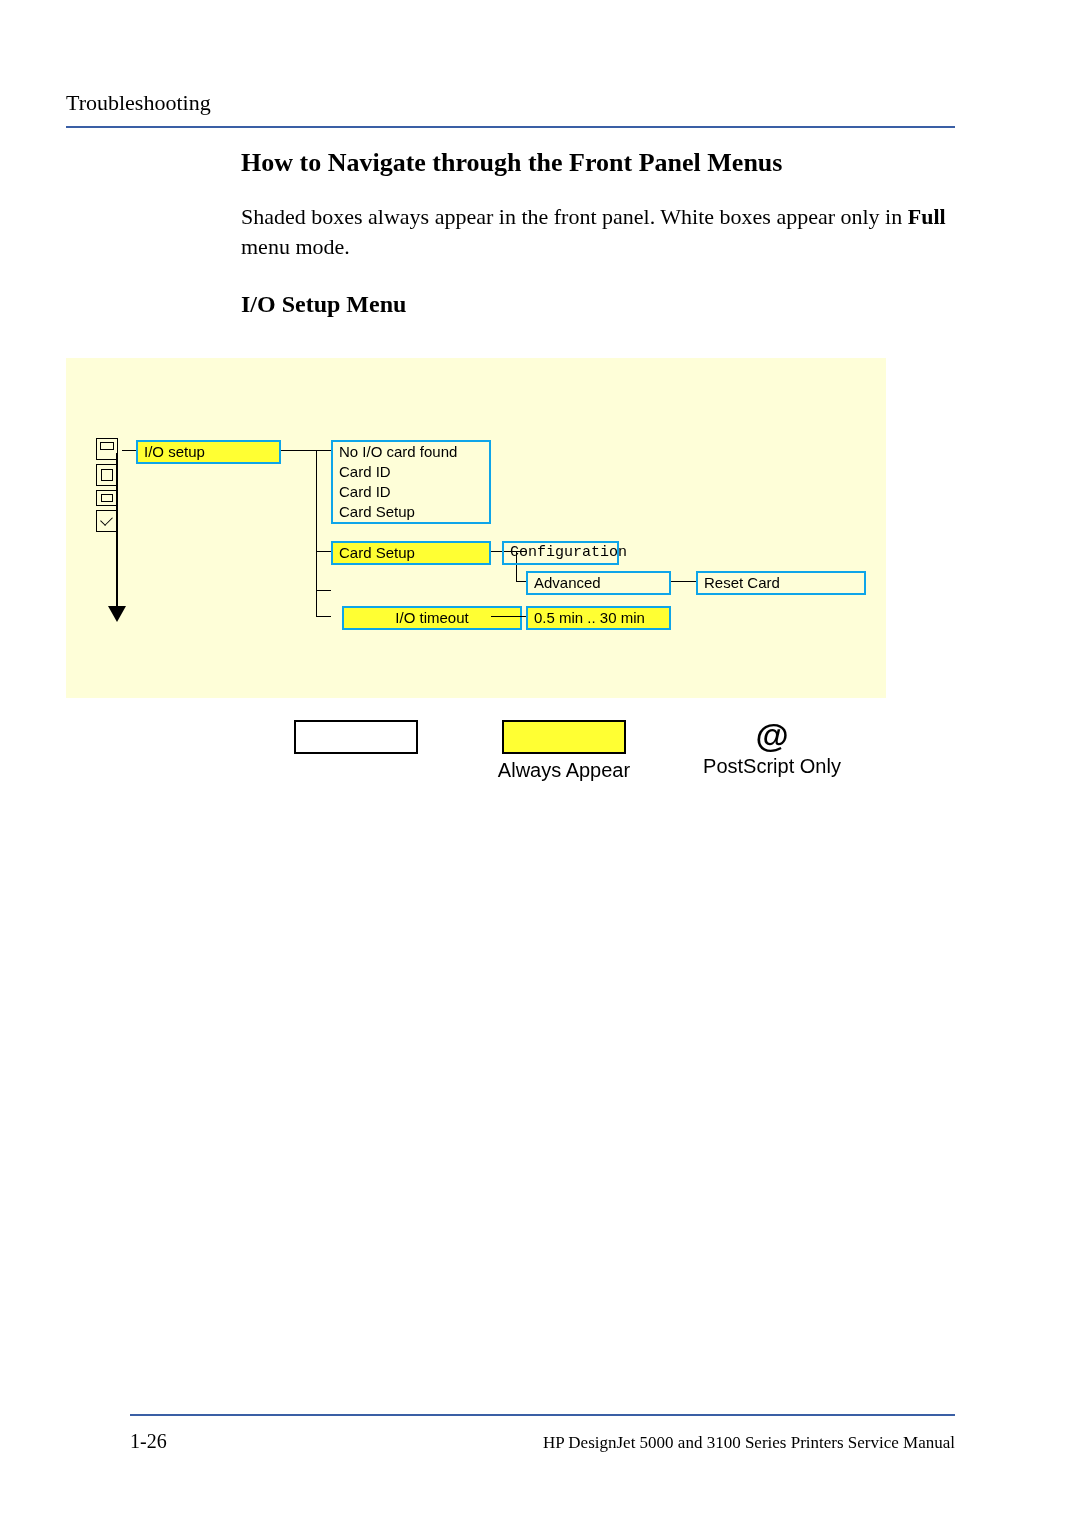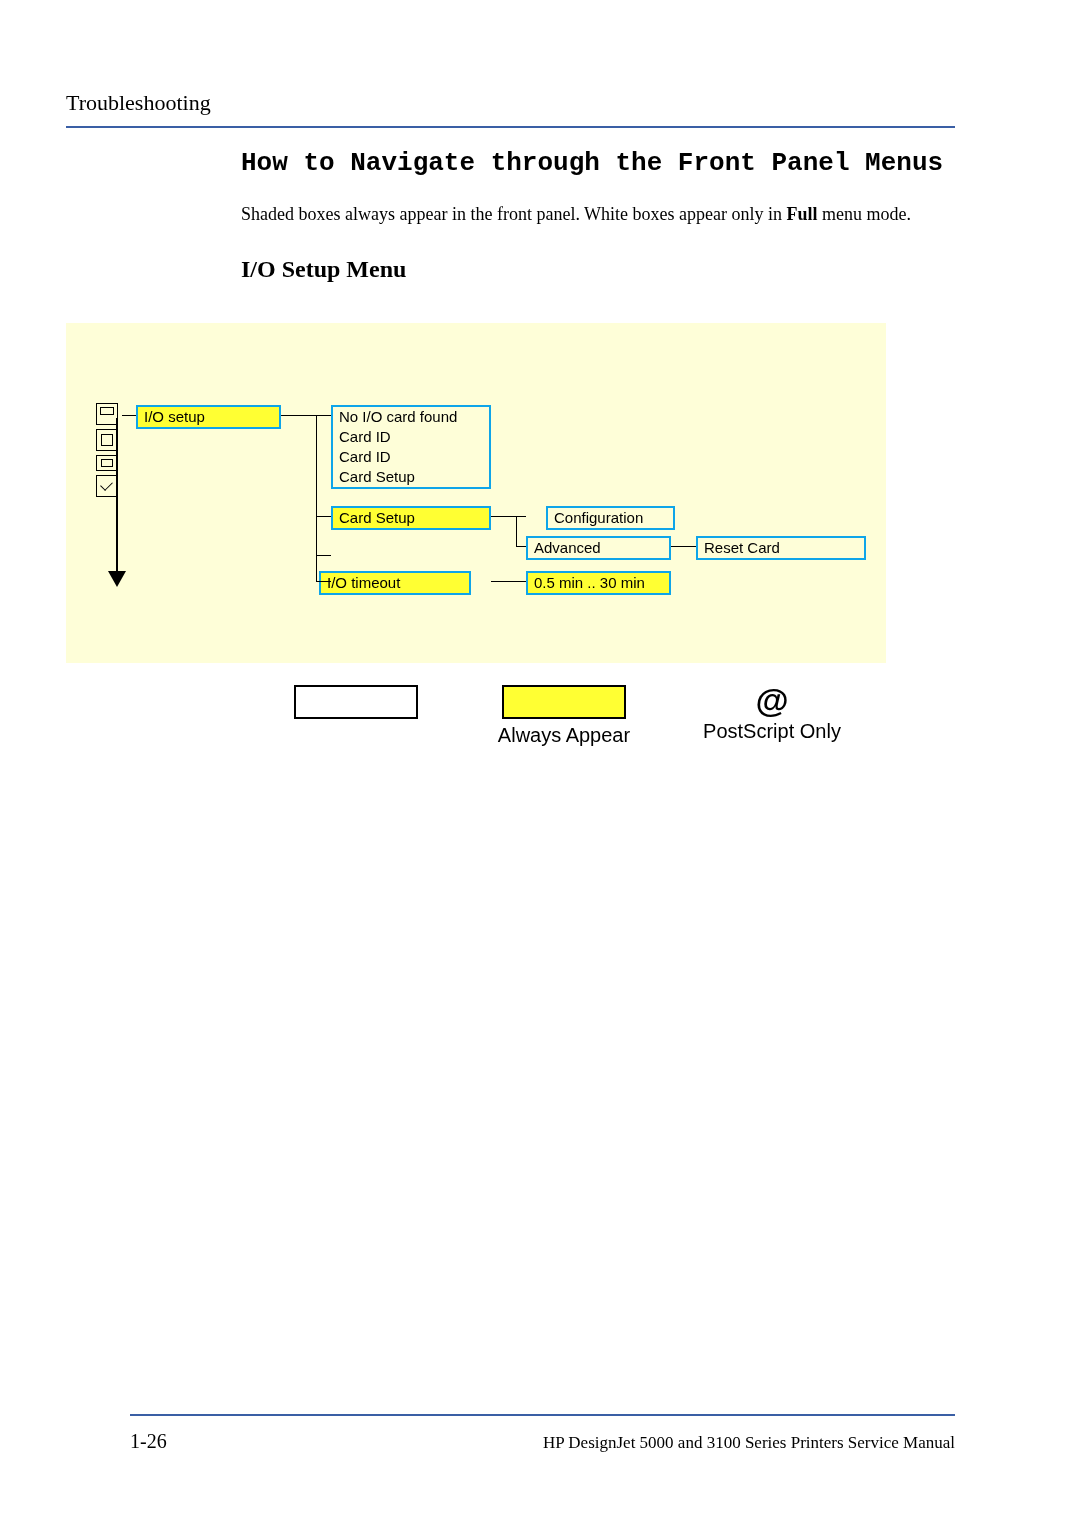--- a/index.html
+++ b/index.html
@@ -25,28 +25,28 @@
   }
   .hr {
     border: none;
     border-top: 2px solid #3a5fa5;
     margin: 0 0 20px 0;
   }
   .content {
     margin-left: 175px;
   }
   .h2 {
-    font-family: Liberation Mono, monospace;
+    font-family: Liberation Serif, serif;
     font-weight: bold;
     font-size: 26px;
     margin: 0 0 24px 0;
   }
   .body-text {
     font-family: "Times New Roman", Times, serif;
-    font-size: 18px;
+    font-size: 22px;
     line-height: 1.35;
     margin: 0 0 30px 0;
   }
   .body-text b { font-weight: bold; }
   .h3 {
     font-family: "Times New Roman", Times, serif;
     font-weight: bold;
     font-size: 24px;
     margin: 0 0 10px 0;
   }
@@ -251,36 +251,36 @@
       </div>
       <div class="hline" style="left:250px; top:92px;  width:15px;"></div>
 
       <div class="menu-box yellow" style="left:265px; top:183px; width:160px;">
         <div class="pad">Card Setup</div>
       </div>
       <div class="hline" style="left:250px; top:193px; width:15px;"></div>
       <div class="hline" style="left:425px; top:193px; width:25px;"></div>
       <div class="vline2" style="left:450px; top:193px; height:30px;"></div>
 
-      <div class="menu-box" style="left:480px; top:183px; width:129px;">
+      <div class="menu-box" style="left:436px; top:183px; width:117px;font-family:Liberation Mono, monospace;">
         <div class="pad">Configuration</div>
       </div>
       <div class="hline" style="left:450px; top:193px; width:10px;"></div>
 
       <div class="menu-box" style="left:460px; top:213px; width:145px;">
         <div class="pad">Advanced</div>
       </div>
       <div class="hline" style="left:450px; top:223px; width:10px;"></div>
       <div class="hline" style="left:605px; top:223px; width:25px;"></div>
 
       <div class="menu-box" style="left:630px; top:213px; width:170px;">
         <div class="pad">Reset Card</div>
       </div>
 
-      <div class="menu-box yellow" style="left:253px; top:248px; width:152px;">
+      <div class="menu-box yellow" style="left:276px; top:248px; width:180px;text-align:center;">
         <div class="pad">I/O timeout</div>
       </div>
       <div class="hline" style="left:250px; top:232px; width:15px;"></div>
       <div class="vline2" style="left:250px; top:232px; height:26px;"></div>
       <div class="hline" style="left:250px; top:258px; width:15px;"></div>
       <div class="hline" style="left:425px; top:258px; width:35px;"></div>
 
       <div class="menu-box yellow" style="left:460px; top:248px; width:145px;">
         <div class="pad">0.5 min .. 30 min</div>
       </div>

